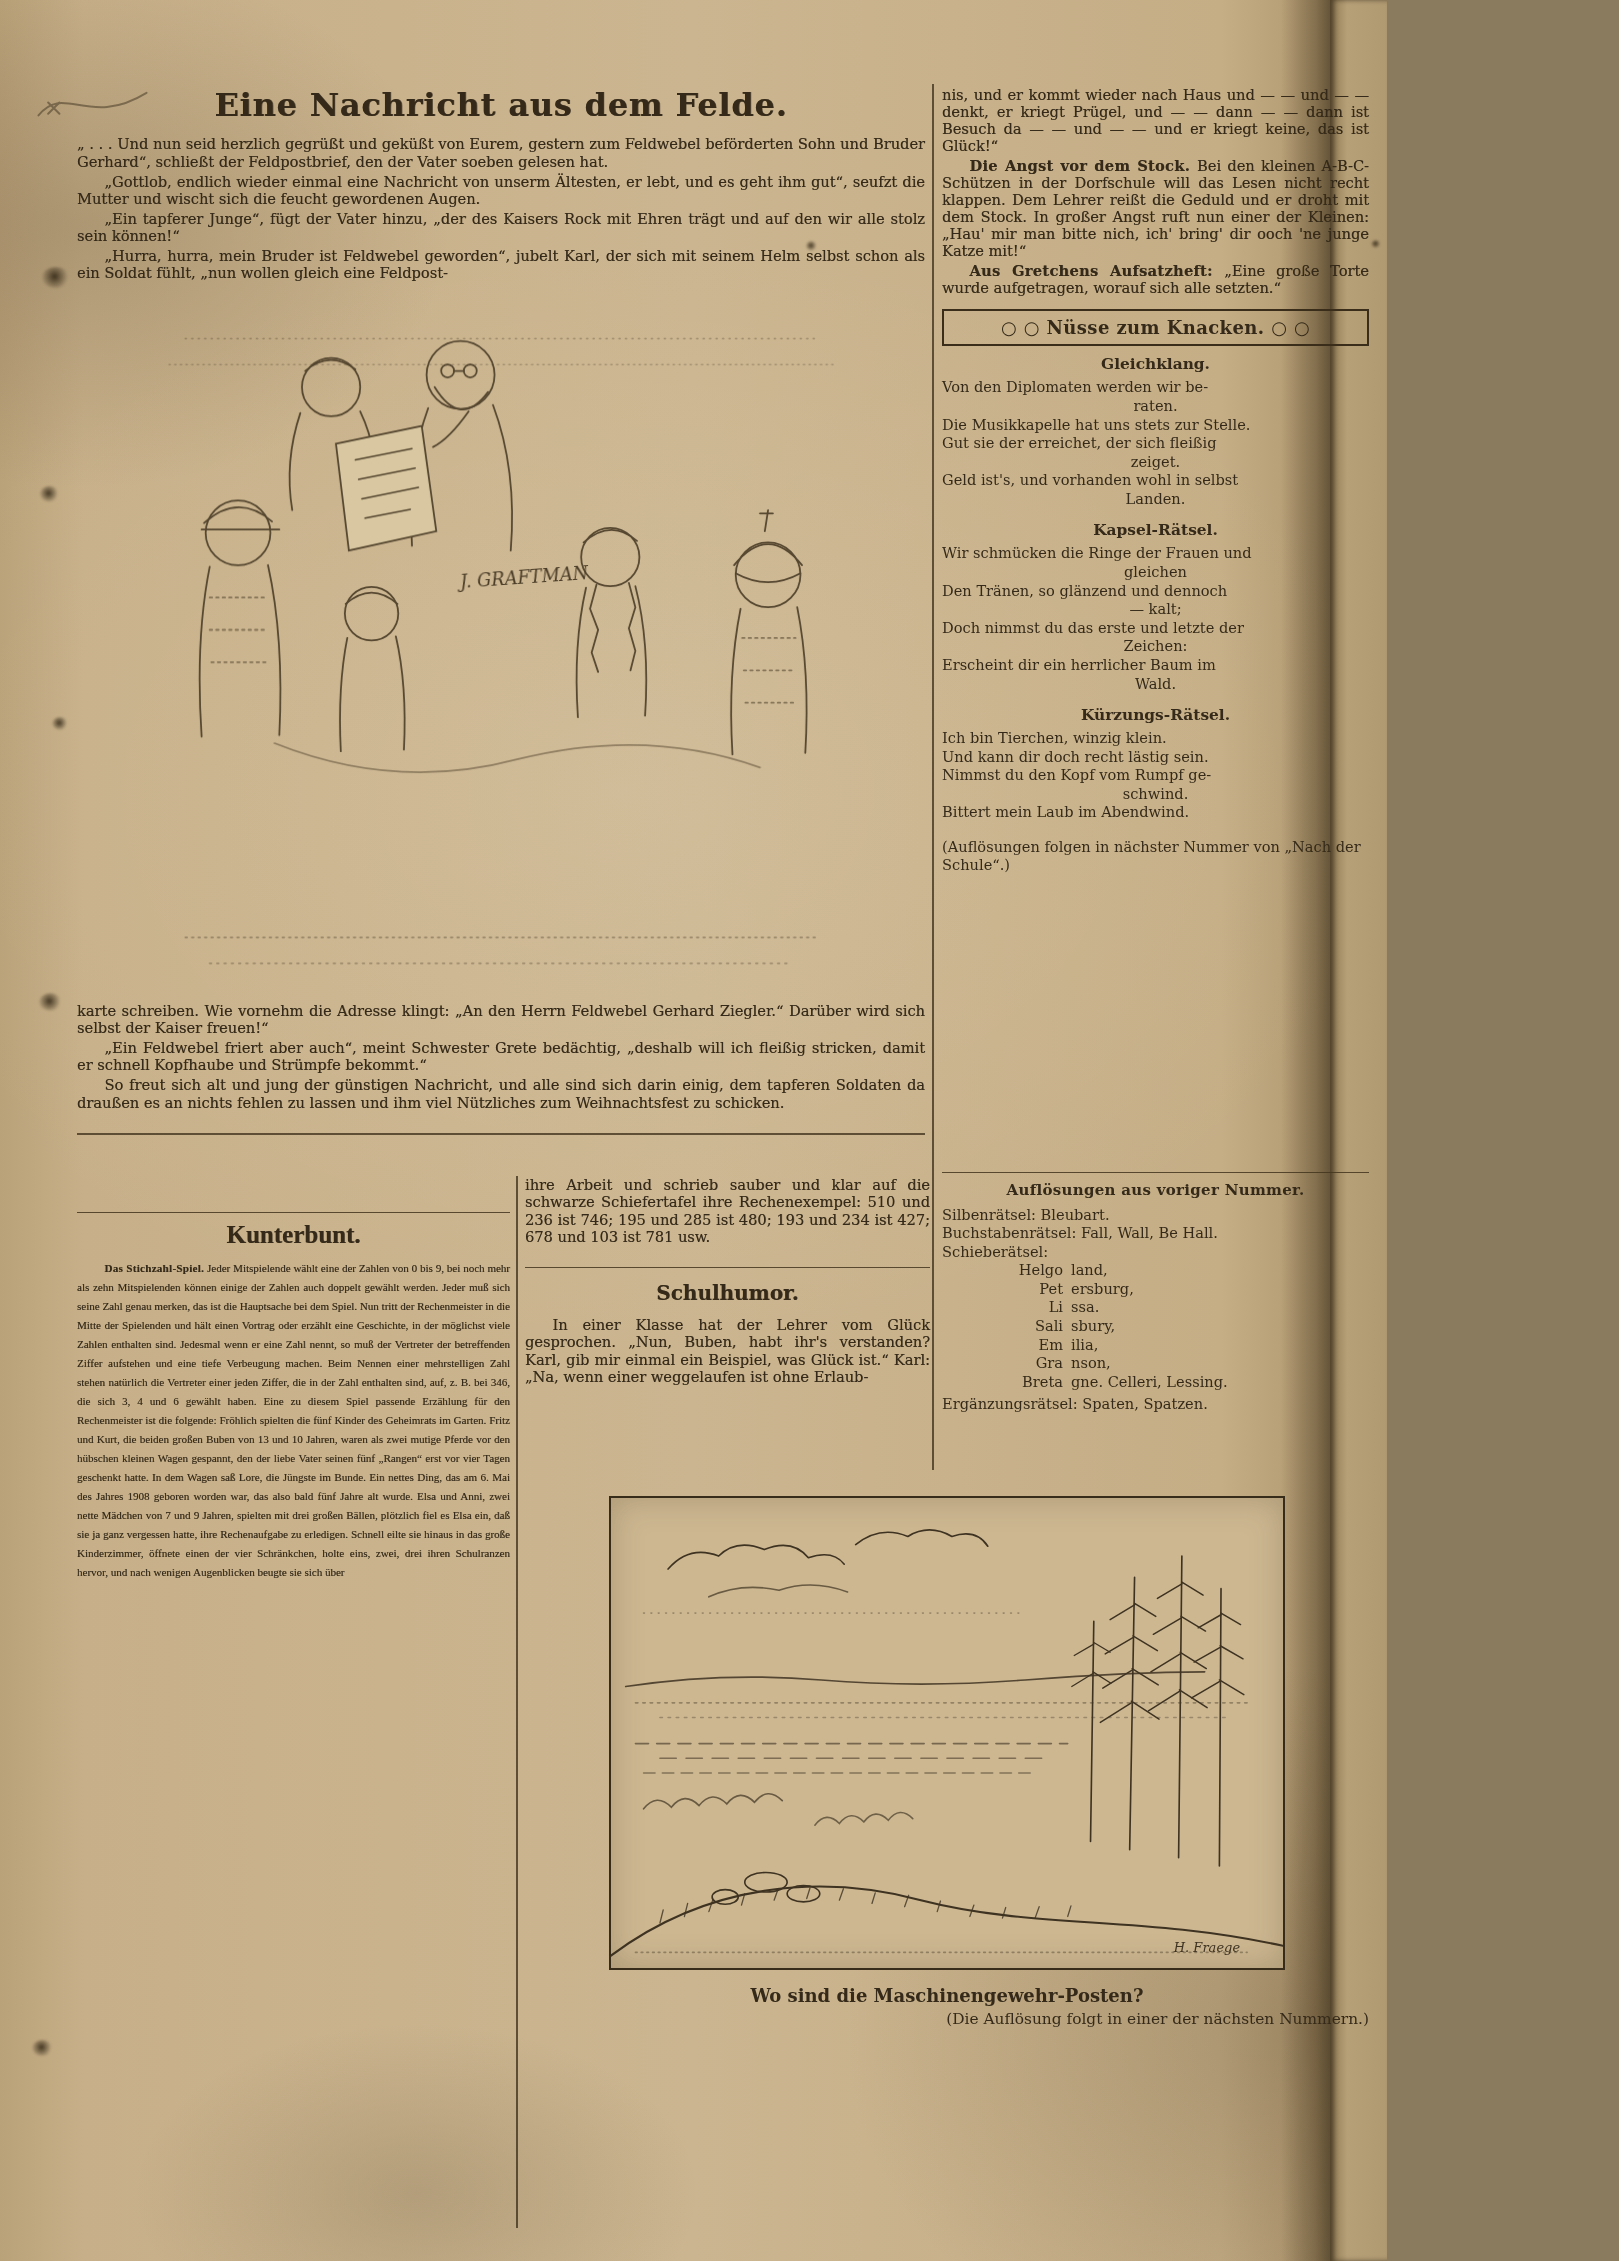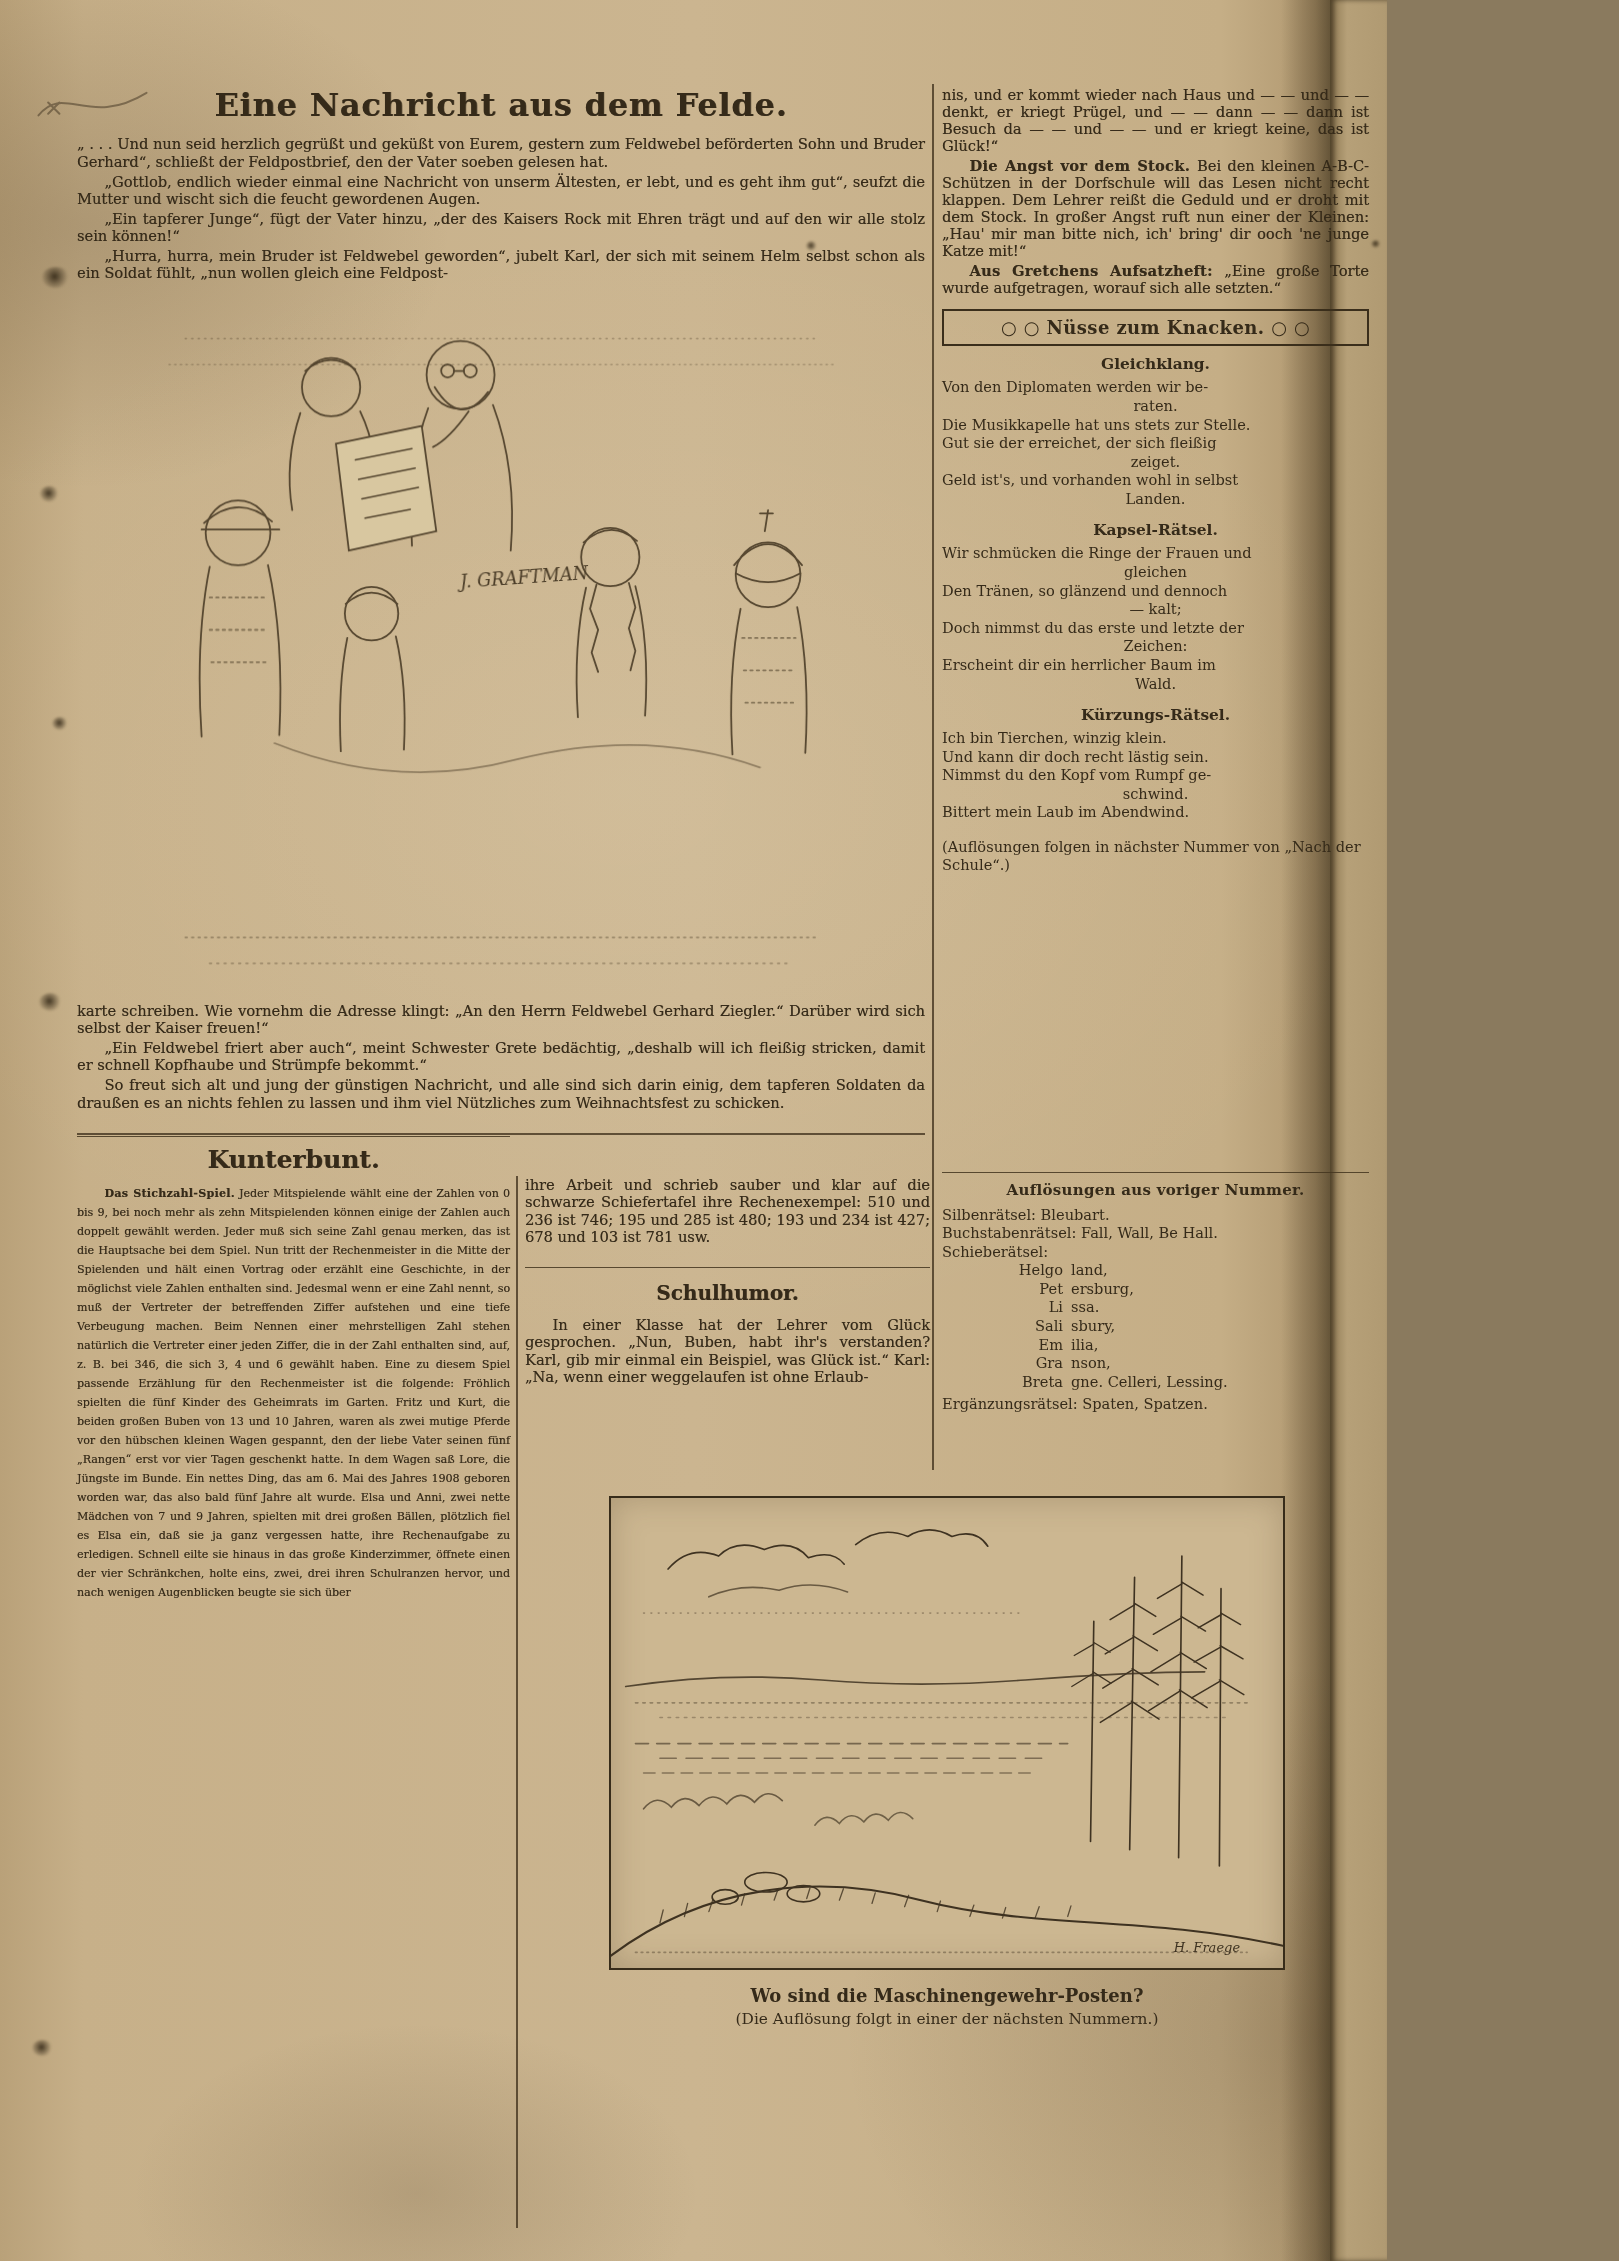--- a/index.html
+++ b/index.html
@@ -39,38 +39,38 @@
   .rl{font-size:14.6px;line-height:18.6px;}
   .rl.cont{text-align:center;}
   .note{margin-top:16px;font-size:14.6px;line-height:18px;}
   #solutions{left:942px;top:1172px;width:427px;}
   .sol-rule{border-top:1.6px solid #43351f;margin-bottom:8px;opacity:.85;}
   #sol-title{text-align:center;font-weight:bold;font-size:15px;margin-bottom:6.5px;letter-spacing:0.3px;}
   .sol-line{font-size:14.6px;line-height:18.6px;}
   .shift-row{font-size:14.6px;line-height:18.6px;}
   .sl{display:inline-block;width:121px;text-align:right;padding-right:8px;}
   #sol-last{font-size:14.6px;line-height:18.6px;margin-top:3.2px;}
-  #kunterbunt{left:77px;top:1136px;width:433px;}
+  #kunterbunt{left:77px;top:1212px;width:433px;font-family:Liberation Serif, serif;}
   .k-rule{border-top:1.6px solid #43351f;margin-bottom:8px;opacity:.85;}
   #k-title{text-align:center;font-weight:bold;font-size:25px;margin:3.2px 0 9.7px;
       text-shadow:0.5px 0.2px 0 rgba(42,32,16,.6);}
   #kunterbunt .bp{font-size:11px;line-height:19px;}
   #middle{left:525px;top:1176px;width:405px;}
   #middle .bp{font-size:14.6px;line-height:17.4px;}
   .mid-rule{border-top:1.6px solid #43351f;margin:21px 0 0;opacity:.85;}
   #sh-title{text-align:center;font-weight:bold;font-size:20px;margin:13px 0 11.3px;
       text-shadow:0.4px 0.2px 0 rgba(42,32,16,.6);}
   #suchbild{left:525px;top:1496px;width:844px;}
   #sb-title{text-align:center;font-weight:bold;font-size:24px;letter-spacing:0.8px;margin-bottom:13px;
       text-shadow:0.5px 0.2px 0 rgba(42,32,16,.6);}
   .frame{margin:0 auto;width:672px;height:470px;border:2.4px solid #372c1a;background:#ccb791;
       position:relative;box-shadow:inset 0 0 32px rgba(80,60,35,.25);}
   .frame svg{display:block;width:100%;height:100%;}
   .cap1{text-align:center;font-weight:bold;font-size:18px;margin-top:14.6px;}
-  .cap2{text-align:center;font-size:15.4px;margin-top:4.9px;}
+  .cap2{text-align:right;font-size:15.4px;margin-top:4.9px;}
   .vrule{position:absolute;width:1.6px;background:#43351f;opacity:.8;}
   #vr1{left:932px;top:84px;height:1386px;}
   #vr2{left:516px;top:1176px;height:1052px;}
   .hrule{position:absolute;height:1.6px;background:#43351f;opacity:.8;}
   #hr1{left:77px;top:1133px;width:848px;}
   .smudge{position:absolute;border-radius:50%;filter:blur(0.8px);
       background:radial-gradient(circle at 45% 45%, rgba(35,25,10,.8), rgba(35,25,10,0) 70%);}
 </style>
 </head>
 <body>

